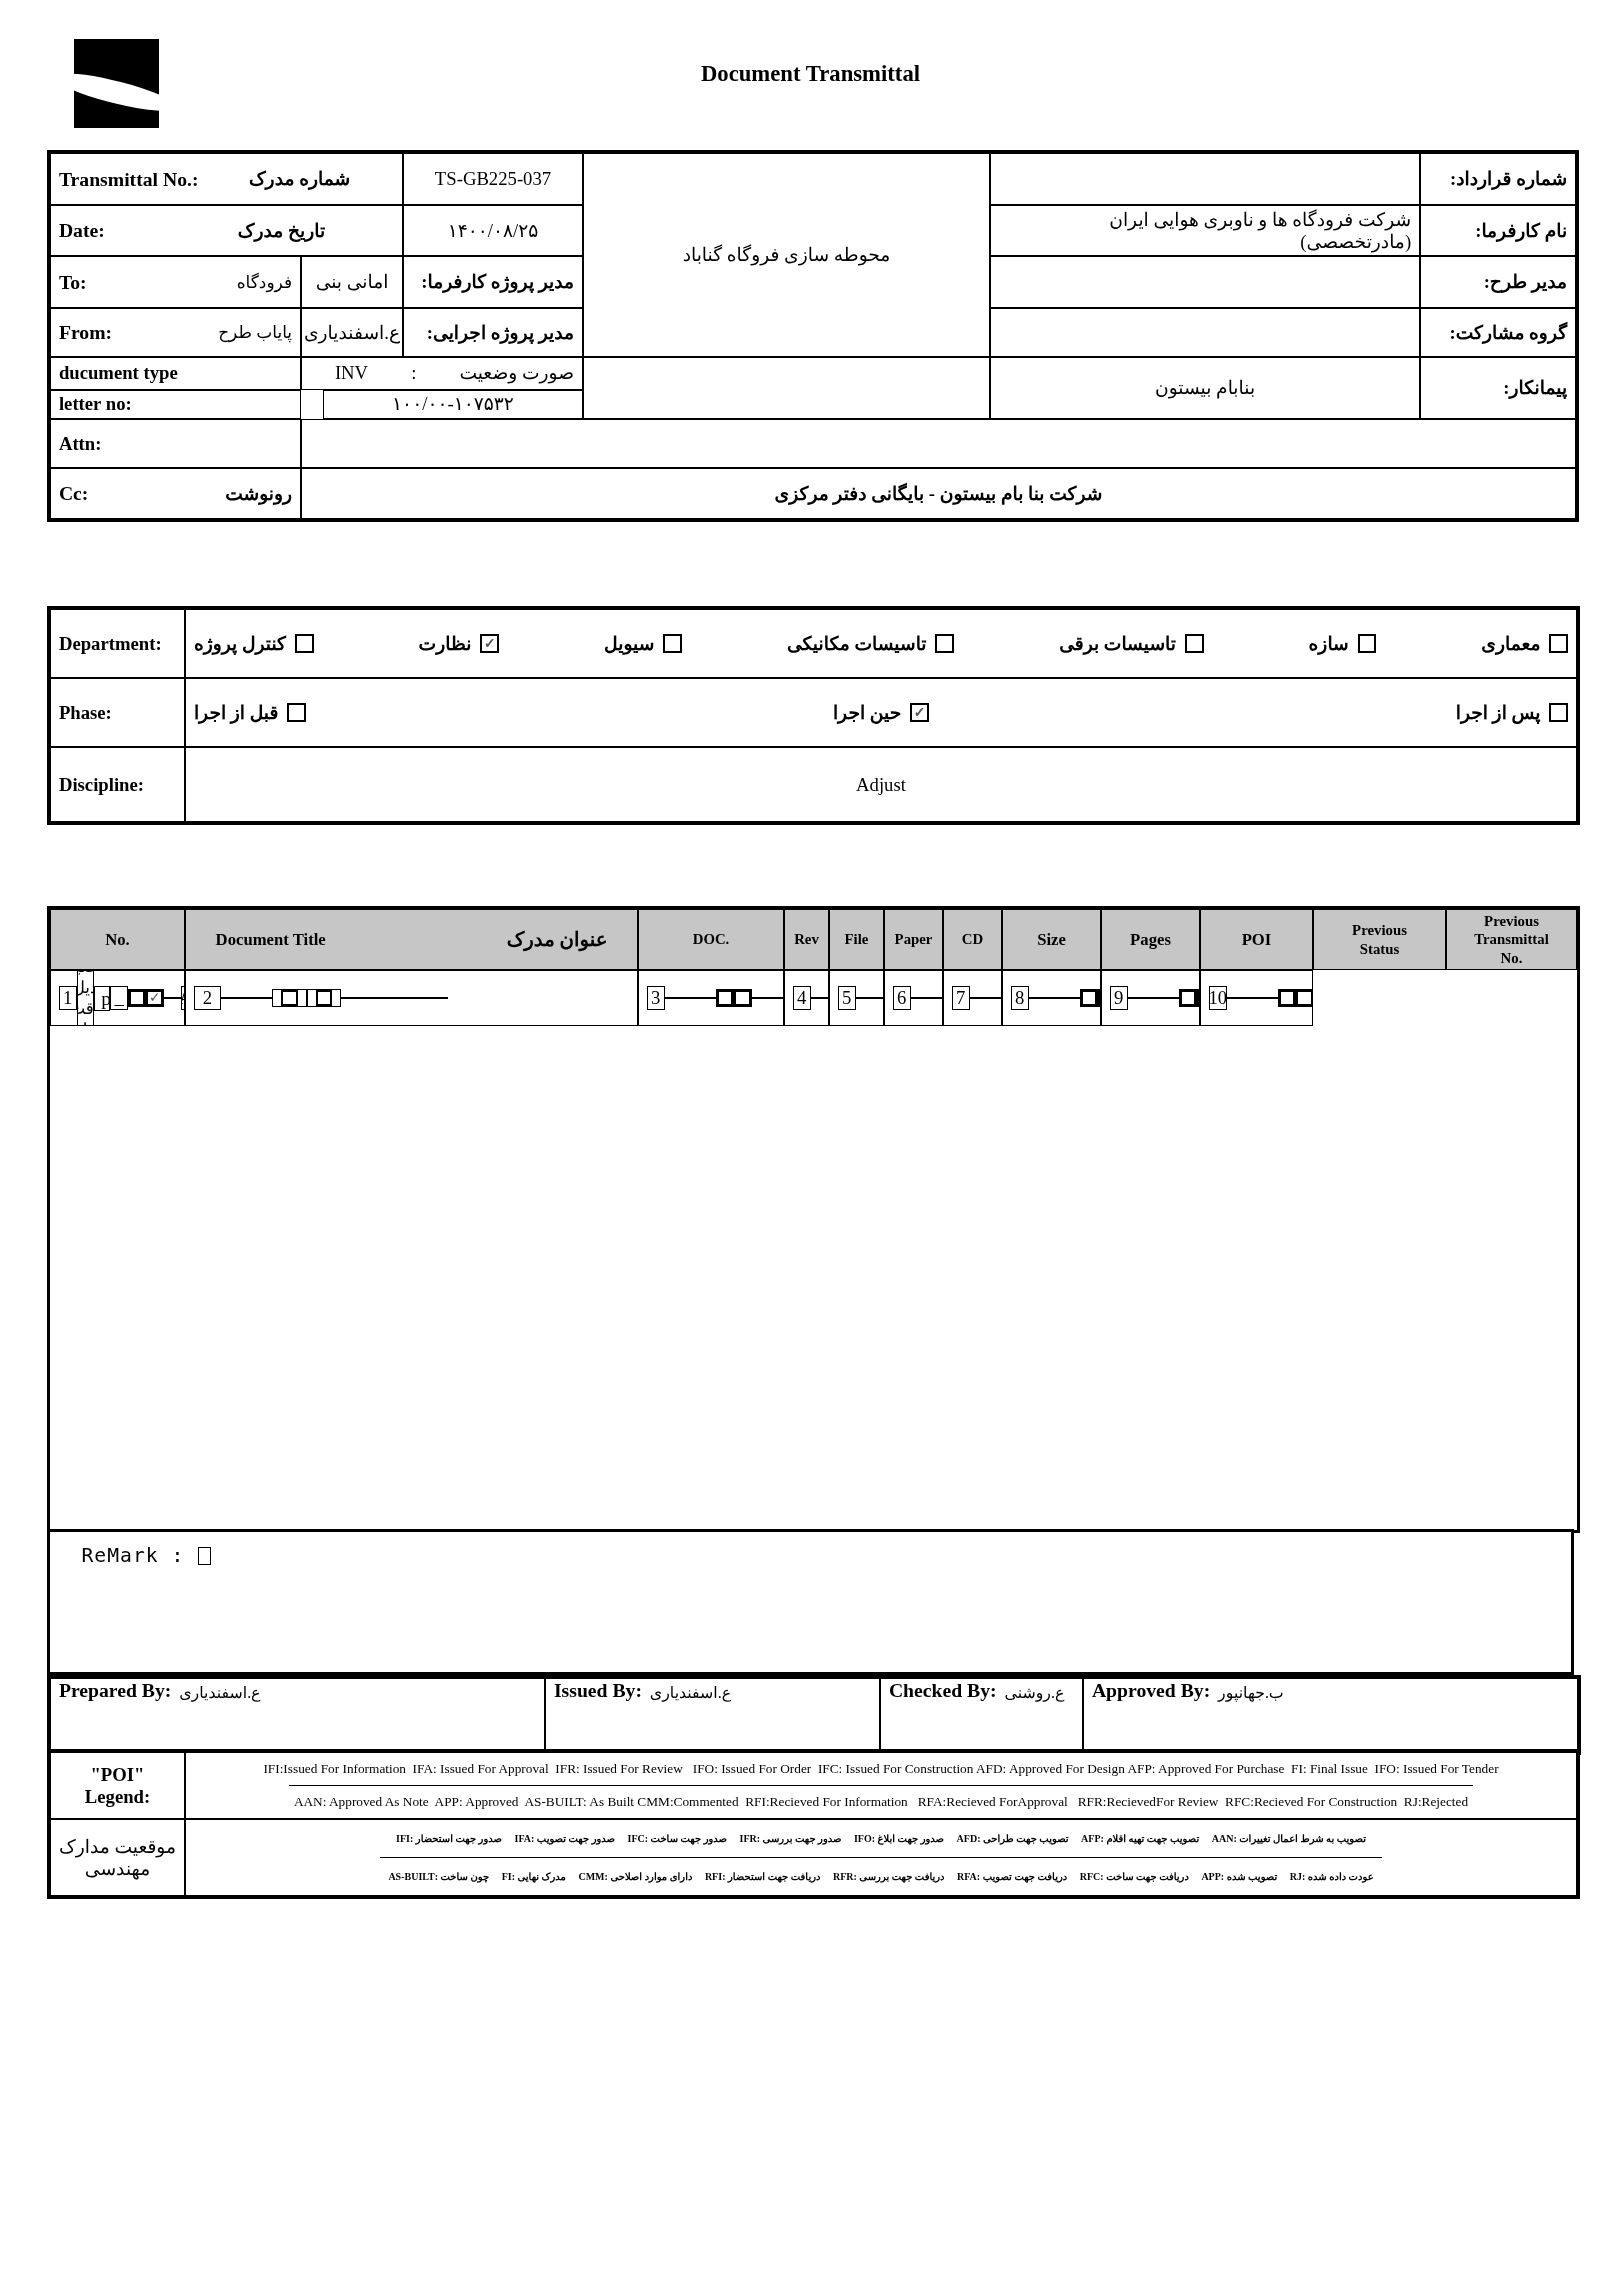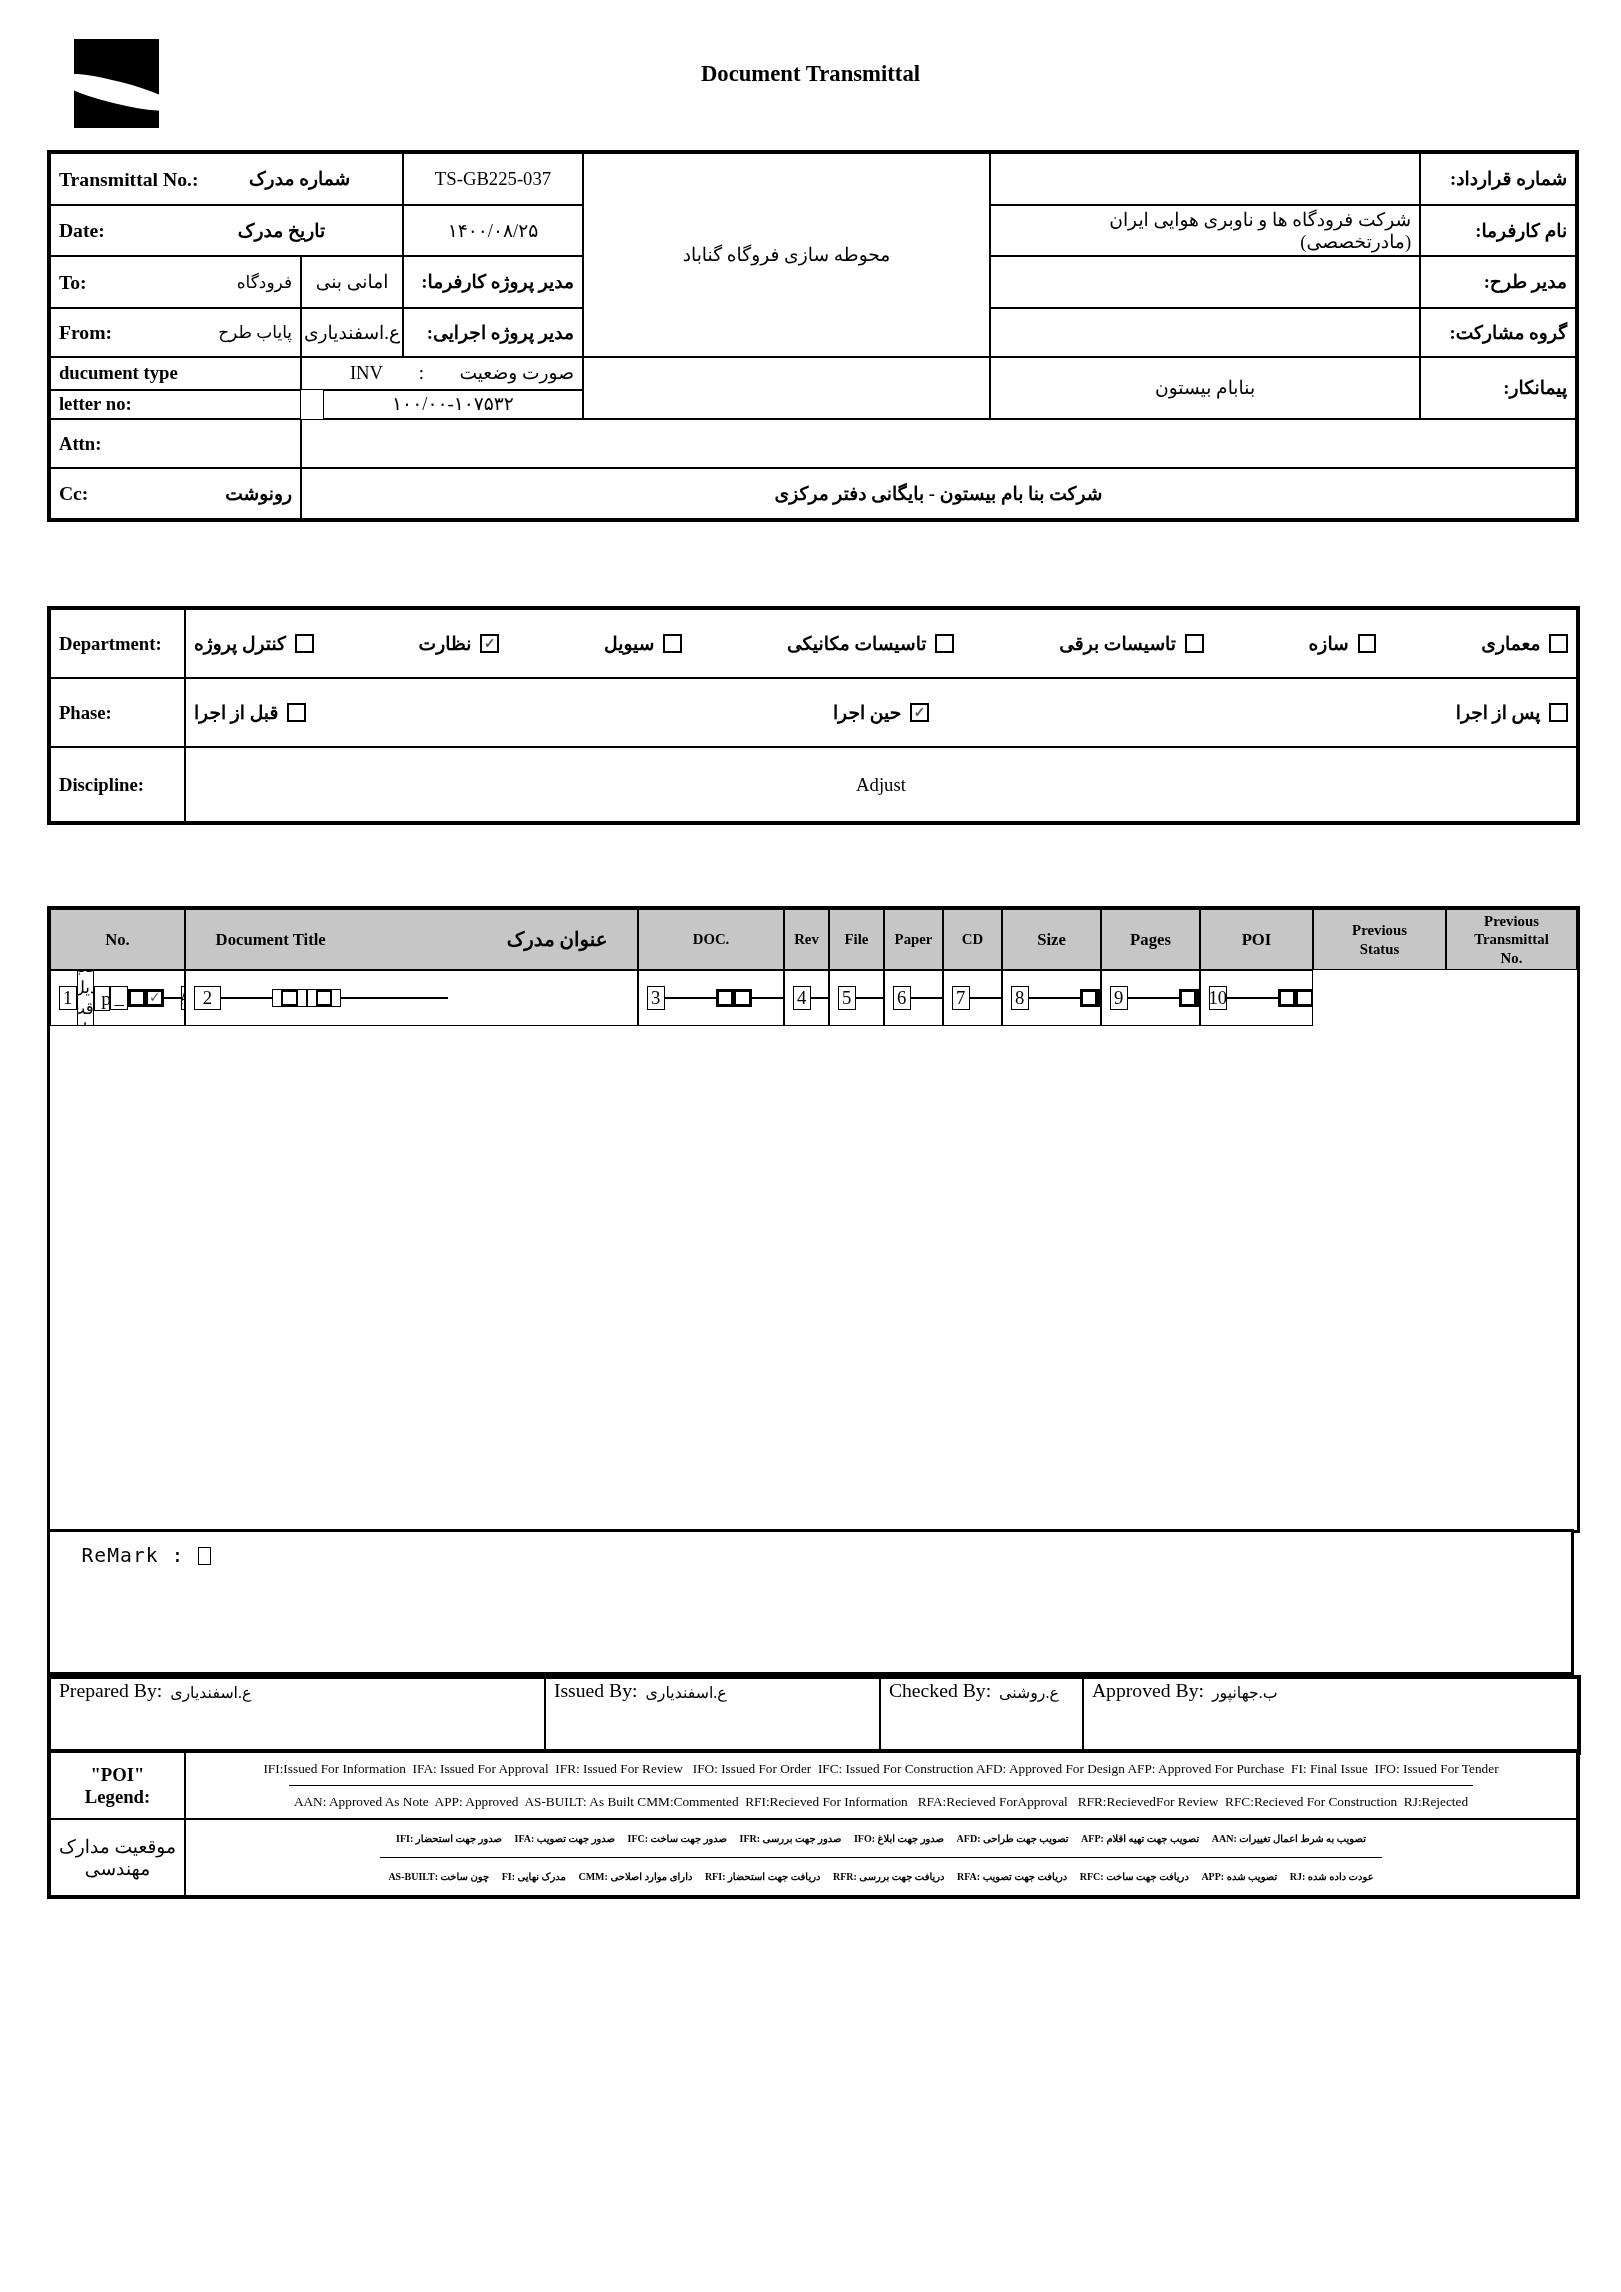--- a/index.html
+++ b/index.html
@@ -93,21 +93,21 @@
   
   .t4{top:1529px;left:47px;width:1527px;height:146px;border:3px solid #000;position:absolute;
       box-sizing:border-box;background:#fff;padding:11.8px 0 0 31.5px;
       font-family:"DejaVu Sans Mono",monospace;font-size:19.7px;letter-spacing:1px;}
   .remark-box{display:inline-block;width:10.8px;height:15.8px;border:1.5px solid #000;
               margin-left:13.8px;vertical-align:middle;}
 
   
   .t5{top:1675px;left:47px;grid-template-columns:495px 335px 203px 495px;grid-template-rows:74px;}
   .sig-cell{align-items:flex-start !important;padding:4.9px 5.9px;gap:7.9px;}
-  .sig-label{font-weight:normal;font-size:19.7px;white-space:nowrap;}
+  .sig-label{font-weight:bold;font-size:19.7px;white-space:nowrap;}
   .sig-value{font-size:15.8px;direction:rtl;padding-top:3.9px;}
 
   
   .t6{top:1749px;left:47px;grid-template-columns:135px 1392px;grid-template-rows:67px 77px;}
   .legend-label{justify-content:center;text-align:center;font-weight:bold;font-size:16.3px;padding:0 2px;}
   .legend-block{flex-direction:column;align-items:stretch;padding:0;}
   .legend-line{flex:1;display:flex;align-items:center;padding:0 4.9px;font-size:13.3px;
                white-space:pre;overflow:hidden;}
   .legend-line + .legend-line{border-top:1.5px solid #000;}
   .legend-line.fa-line{direction:rtl;font-size:10px;font-weight:bold;padding:0 7.9px;}
@@ -163,21 +163,21 @@
       <span class="en-label">From:</span>
       <span class="fa-val">پایاب طرح</span>
     </div>
     <div class="c-from-person fa">ع.اسفندیاری</div>
     <div class="c-execpm fa-label">مدیر پروژه اجرایی:</div>
     <div class="c-r4-blank"></div>
     <div class="c-partnership fa-label">گروه مشارکت:</div>
 
     <div class="c-doctype-label en-label">ducument type</div>
     <div class="c-doctype-val">
-      <span style="margin-left:40px;">INV</span>
+      <span style="margin-left:25px;">INV</span>
       <span>:</span>
       <span class="fa">صورت وضعیت</span>
     </div>
     <div class="c-mid-blank"></div>
     <div class="c-contractor-val">بنابام بیستون</div>
     <div class="c-contractor-label fa-label">پیمانکار:</div>
 
     <div class="c-letterno-label en-label">letter no:</div>
     <div class="c-letterno-val" dir="ltr">۱۰۰/۰۰-۱۰۷۵۳۲</div>
 

